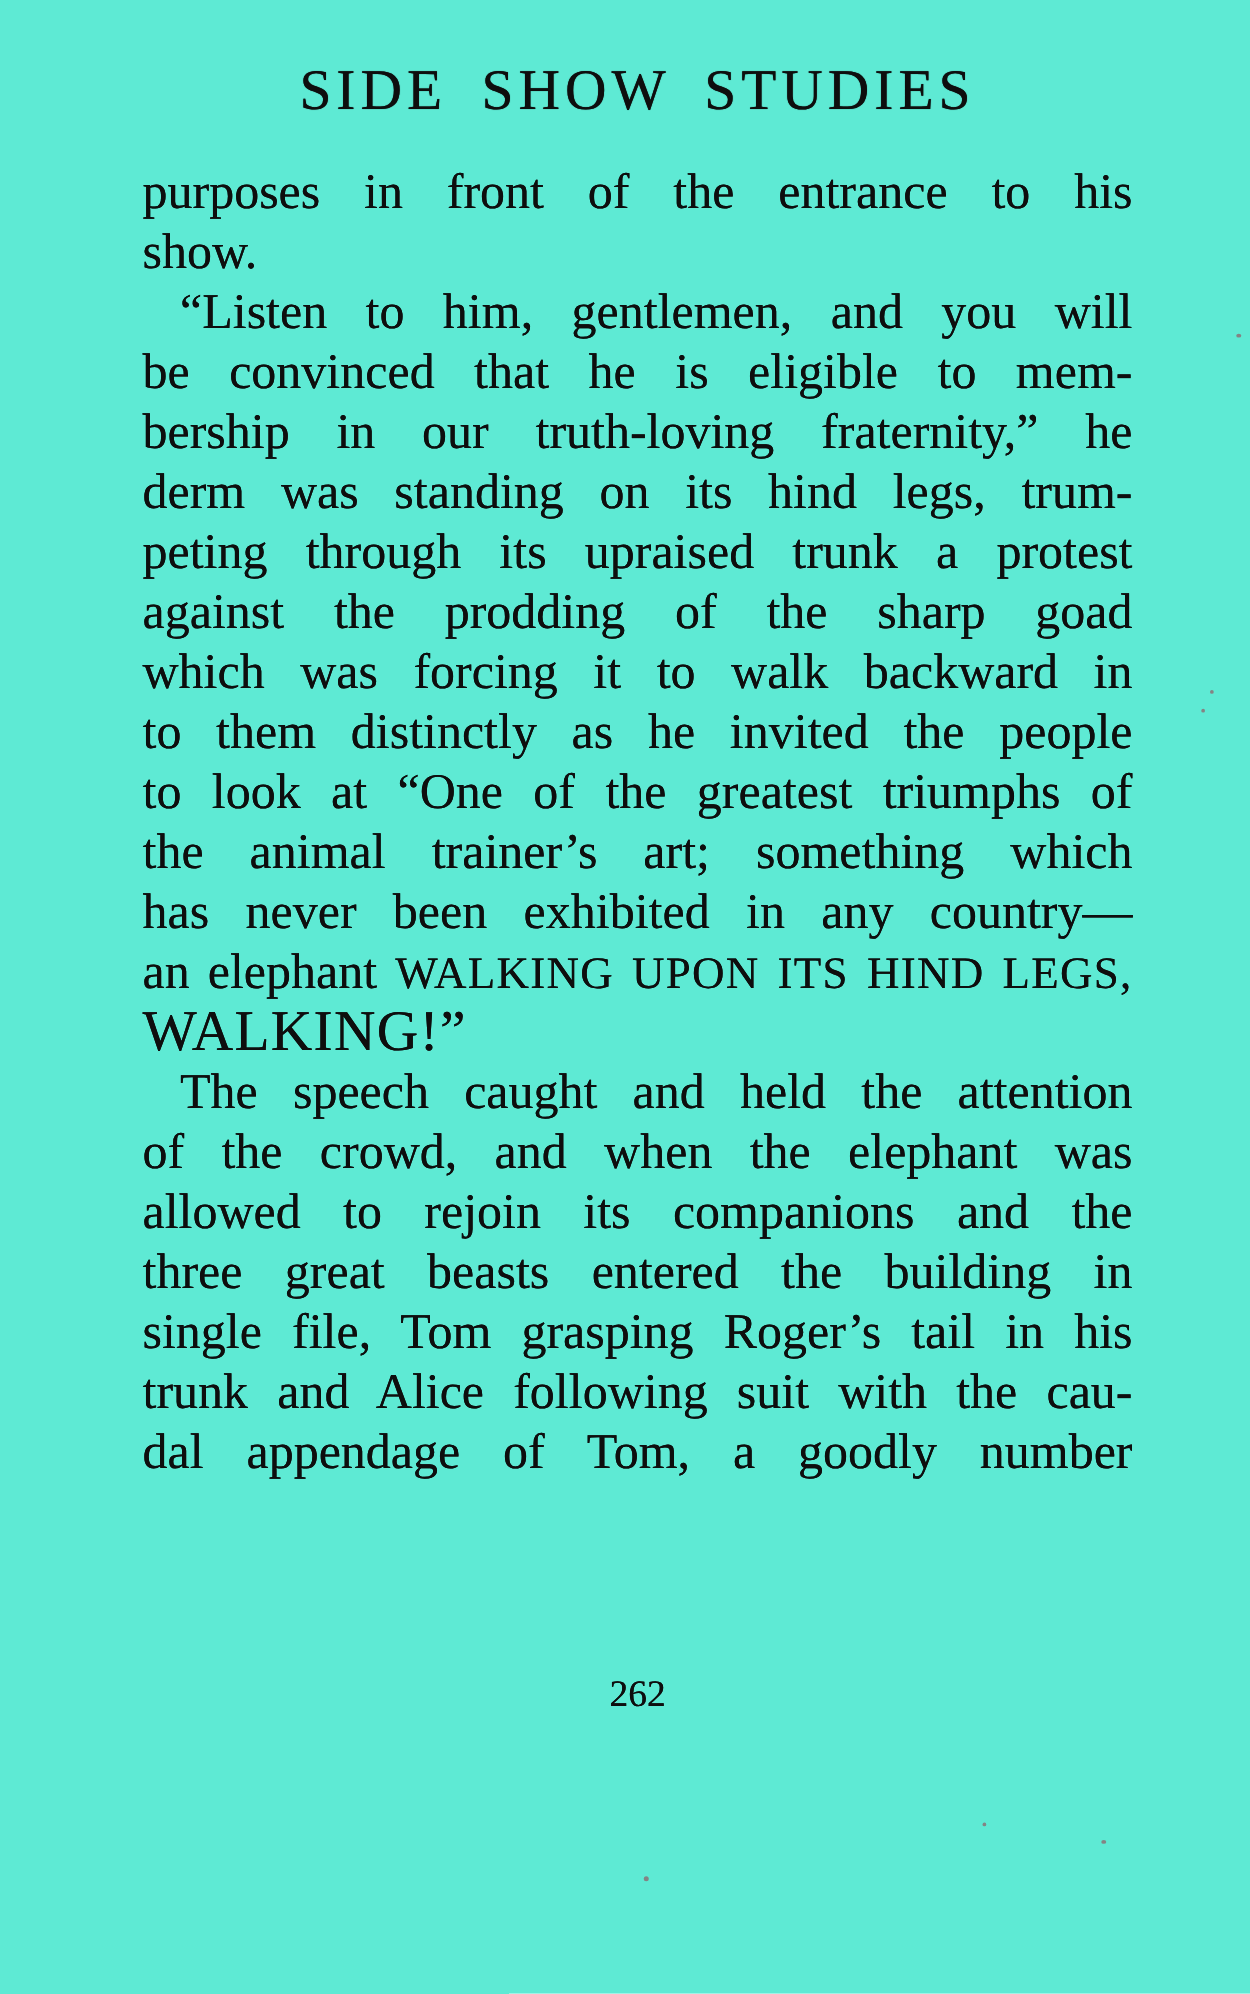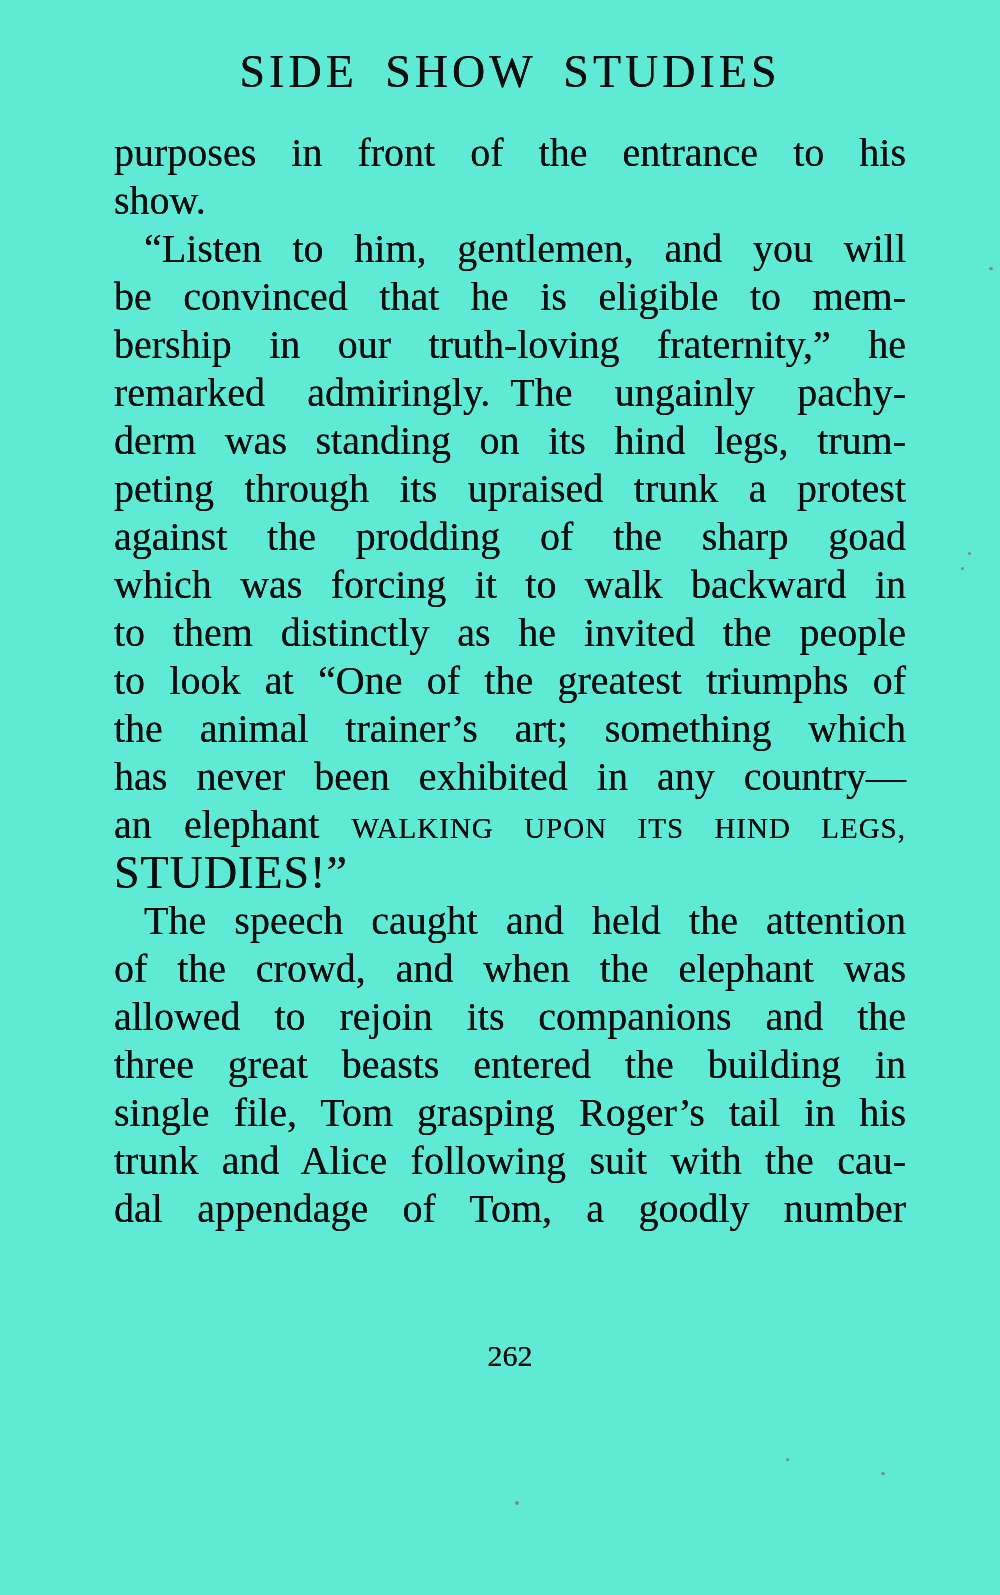--- a/index.html
+++ b/index.html
@@ -39,21 +39,21 @@
     line-height: 48px;
     text-align: justify;
     text-align-last: justify;
     overflow: visible;
     white-space: nowrap;
   }
   .line.noj { text-align-last: left; }
   .line.ind { text-indent: 30px; }
   .seg   { font-size: 40px; }
   .seg-sc {
-    font-size: 29px;
+    font-size: 36px;
     letter-spacing: 1px;
   }
   .seg-caps {
     font-size: 46px;
     letter-spacing: 1px;
   }
   .folio {
     position: absolute;
     top: 1334px;
     left: 114px;
@@ -74,31 +74,30 @@
 
 <div class="page">
   <div class="running-head">SIDE SHOW STUDIES</div>
 
   <div class="textblock">
       <div class="line"><span class="seg">purposes in front of the entrance to his</span></div>
       <div class="line noj"><span class="seg">show.</span></div>
       <div class="line ind"><span class="seg">“Listen to him, gentlemen, and you will</span></div>
       <div class="line"><span class="seg">be convinced that he is eligible to mem-</span></div>
       <div class="line"><span class="seg">bership in our truth-loving fraternity,” he</span></div>
-      <div class="line"><span class="seg">remarked admiringly. The ungainly pachy-</span></div>
       <div class="line"><span class="seg">derm was standing on its hind legs, trum-</span></div>
       <div class="line"><span class="seg">peting through its upraised trunk a protest</span></div>
       <div class="line"><span class="seg">against the prodding of the sharp goad</span></div>
       <div class="line"><span class="seg">which was forcing it to walk backward in</span></div>
       <div class="line"><span class="seg">to them distinctly as he invited the people</span></div>
       <div class="line"><span class="seg">to look at “One of the greatest triumphs of</span></div>
       <div class="line"><span class="seg">the animal trainer’s art; something which</span></div>
       <div class="line"><span class="seg">has never been exhibited in any country—</span></div>
       <div class="line"><span class="seg">an elephant </span><span class="seg-sc">WALKING UPON ITS HIND LEGS,</span></div>
-      <div class="line noj"><span class="seg-caps">STUDIES!”</span></div>
+      <div class="line noj"><span class="seg-caps">WALKING!”</span></div>
       <div class="line ind"><span class="seg">The speech caught and held the attention</span></div>
       <div class="line"><span class="seg">of the crowd, and when the elephant was</span></div>
       <div class="line"><span class="seg">allowed to rejoin its companions and the</span></div>
       <div class="line"><span class="seg">three great beasts entered the building in</span></div>
       <div class="line"><span class="seg">single file, Tom grasping Roger’s tail in his</span></div>
       <div class="line"><span class="seg">trunk and Alice following suit with the cau-</span></div>
       <div class="line"><span class="seg">dal appendage of Tom, a goodly number</span></div>
     </div>
 
   <div class="folio">262</div>

